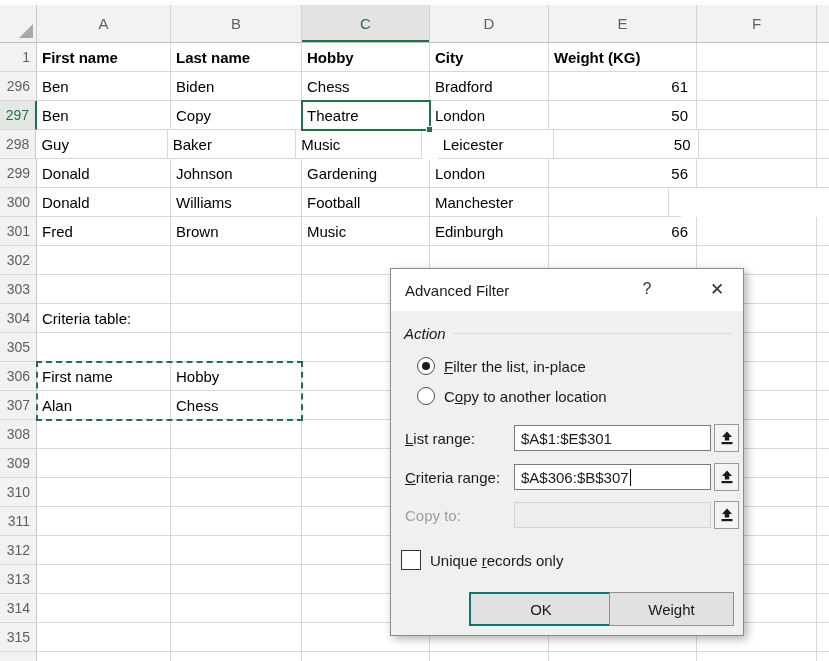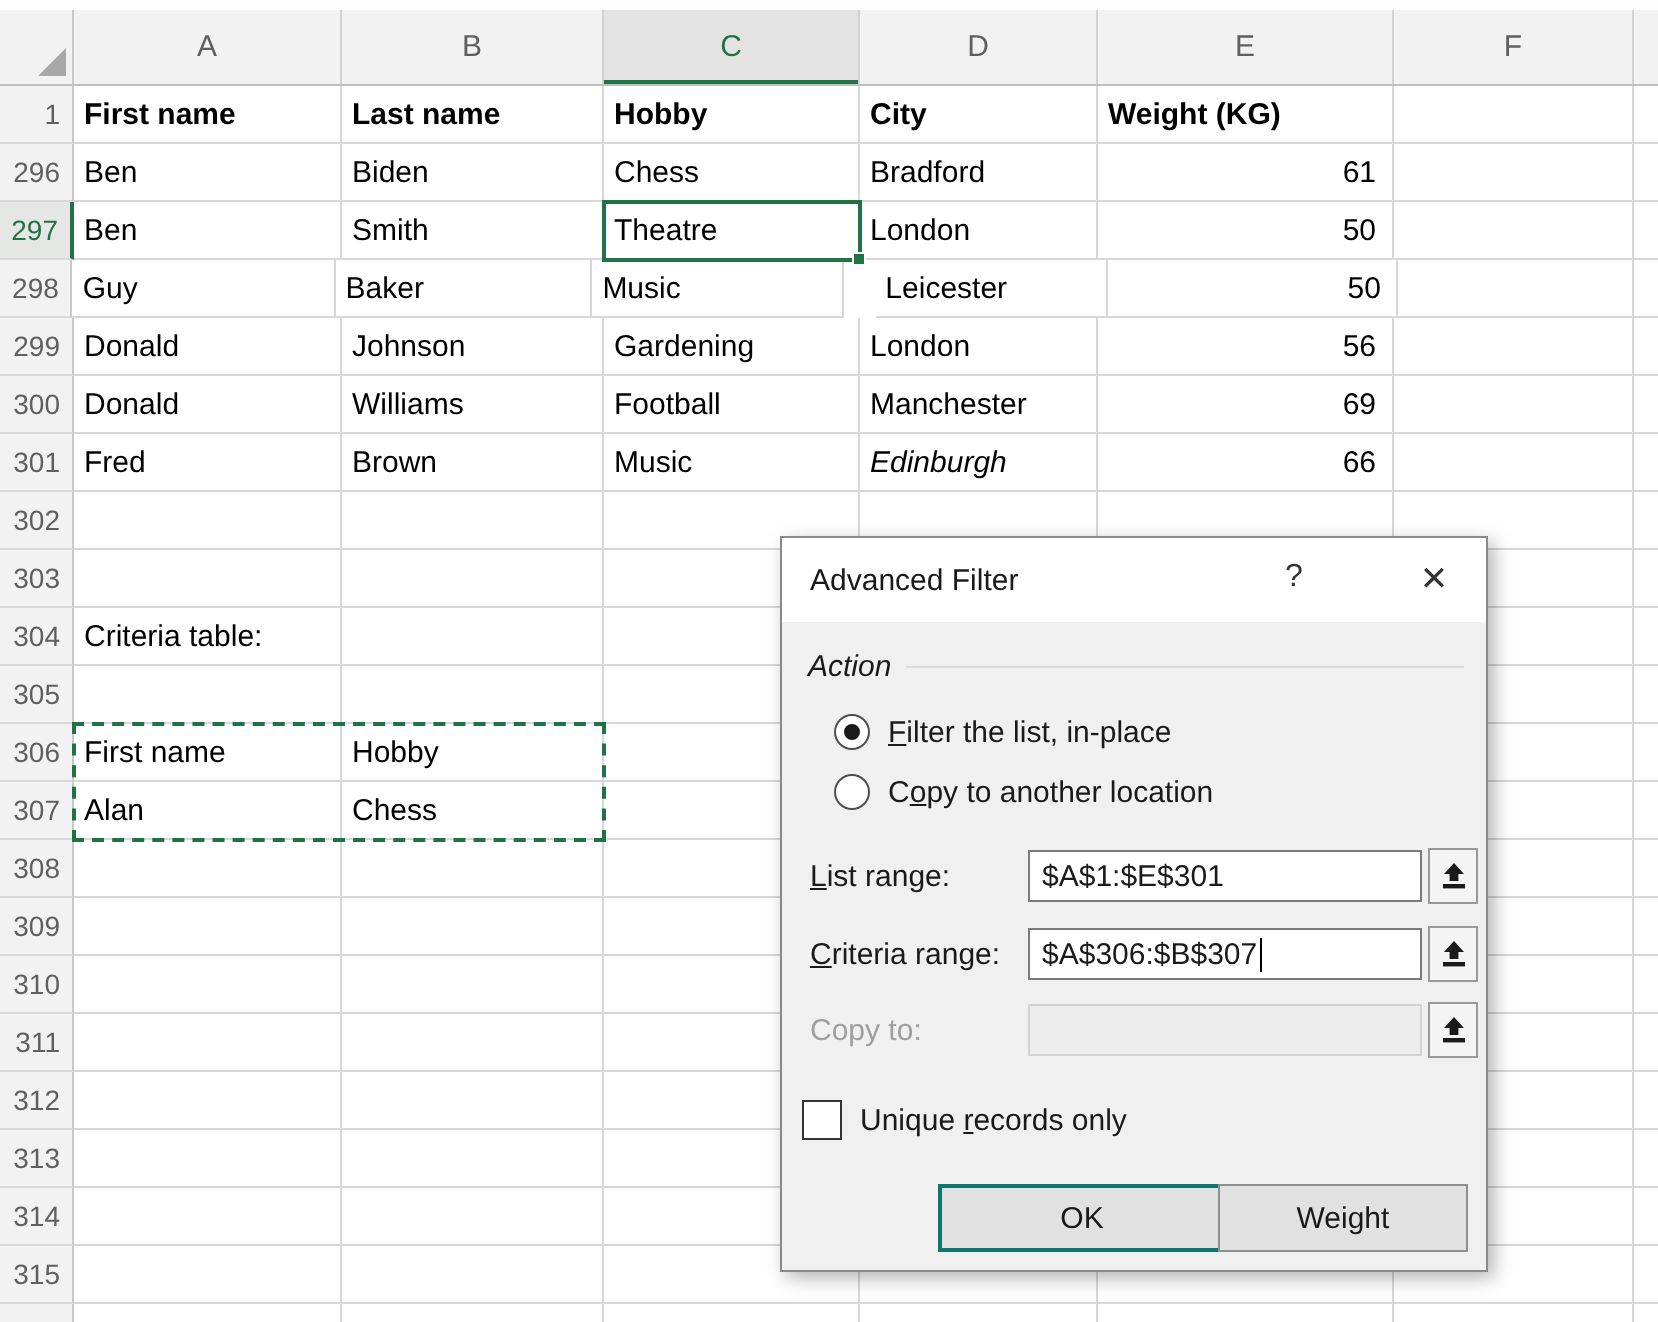--- a/index.html
+++ b/index.html
@@ -115,21 +115,21 @@
         <div class="cell" style="width: 131px;">Biden</div>
         <div class="cell" style="width: 128px;">Chess</div>
         <div class="cell" style="width: 119px;">Bradford</div>
         <div class="cell num" style="width: 148px;">61</div>
         <div class="cell" style="width: 120px;"></div>
         <div class="cell sliver" style="width: 12px;"></div>
       </div>
       <div class="grow">
         <div class="rowhdr active">297</div>
         <div class="cell" style="width: 134px;">Ben</div>
-        <div class="cell" style="width: 131px;">Smith</div>
+        <div class="cell" style="width: 131px;">Copy</div>
         <div class="cell" style="width: 128px;">Theatre</div>
         <div class="cell" style="width: 119px;">London</div>
         <div class="cell num" style="width: 148px;">50</div>
         <div class="cell" style="width: 120px;"></div>
         <div class="cell sliver" style="width: 12px;"></div>
       </div>
       <div class="grow">
         <div class="rowhdr">298</div>
         <div class="cell" style="width: 134px;">Guy</div>
         <div class="cell" style="width: 131px;">Baker</div>
@@ -148,30 +148,29 @@
         <div class="cell num" style="width: 148px;">56</div>
         <div class="cell" style="width: 120px;"></div>
         <div class="cell sliver" style="width: 12px;"></div>
       </div>
       <div class="grow">
         <div class="rowhdr">300</div>
         <div class="cell" style="width: 134px;">Donald</div>
         <div class="cell" style="width: 131px;">Williams</div>
         <div class="cell" style="width: 128px;">Football</div>
         <div class="cell" style="width: 119px;">Manchester</div>
-        <div class="cell num" style="width: 148px;">69</div>
         <div class="cell" style="width: 120px;"></div>
         <div class="cell sliver" style="width: 12px;"></div>
       </div>
       <div class="grow">
         <div class="rowhdr">301</div>
         <div class="cell" style="width: 134px;">Fred</div>
         <div class="cell" style="width: 131px;">Brown</div>
         <div class="cell" style="width: 128px;">Music</div>
-        <div class="cell" style="width: 119px; font-style: italic;">Edinburgh</div>
+        <div class="cell" style="width: 119px;">Edinburgh</div>
         <div class="cell num" style="width: 148px;">66</div>
         <div class="cell" style="width: 120px;"></div>
         <div class="cell sliver" style="width: 12px;"></div>
       </div>
       <div class="grow">
         <div class="rowhdr">302</div>
         <div class="cell" style="width: 134px;"></div>
         <div class="cell" style="width: 131px;"></div>
         <div class="cell" style="width: 128px;"></div>
         <div class="cell" style="width: 119px;"></div>

